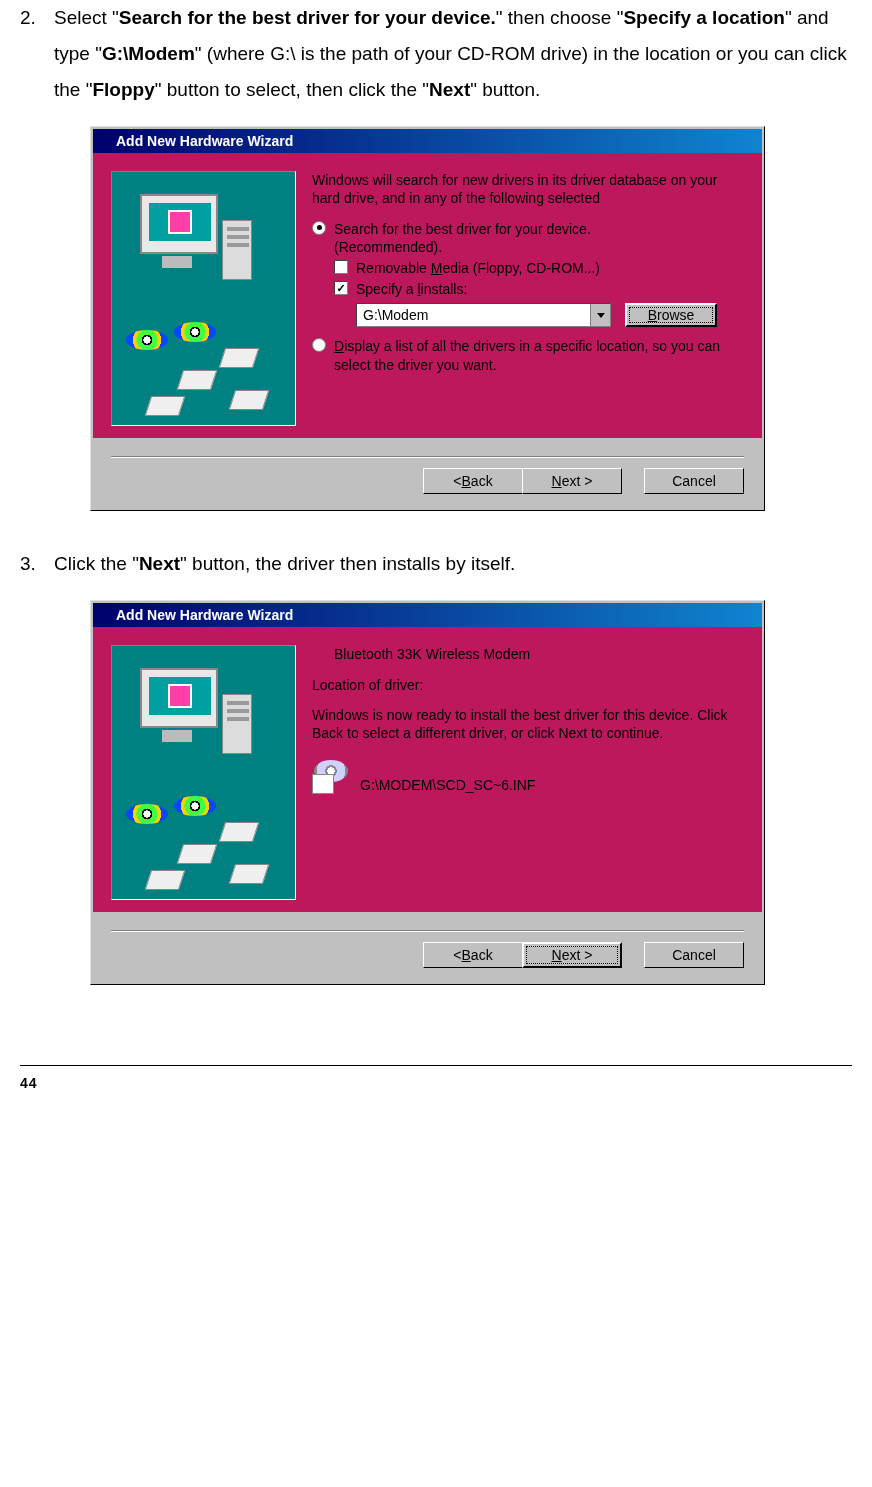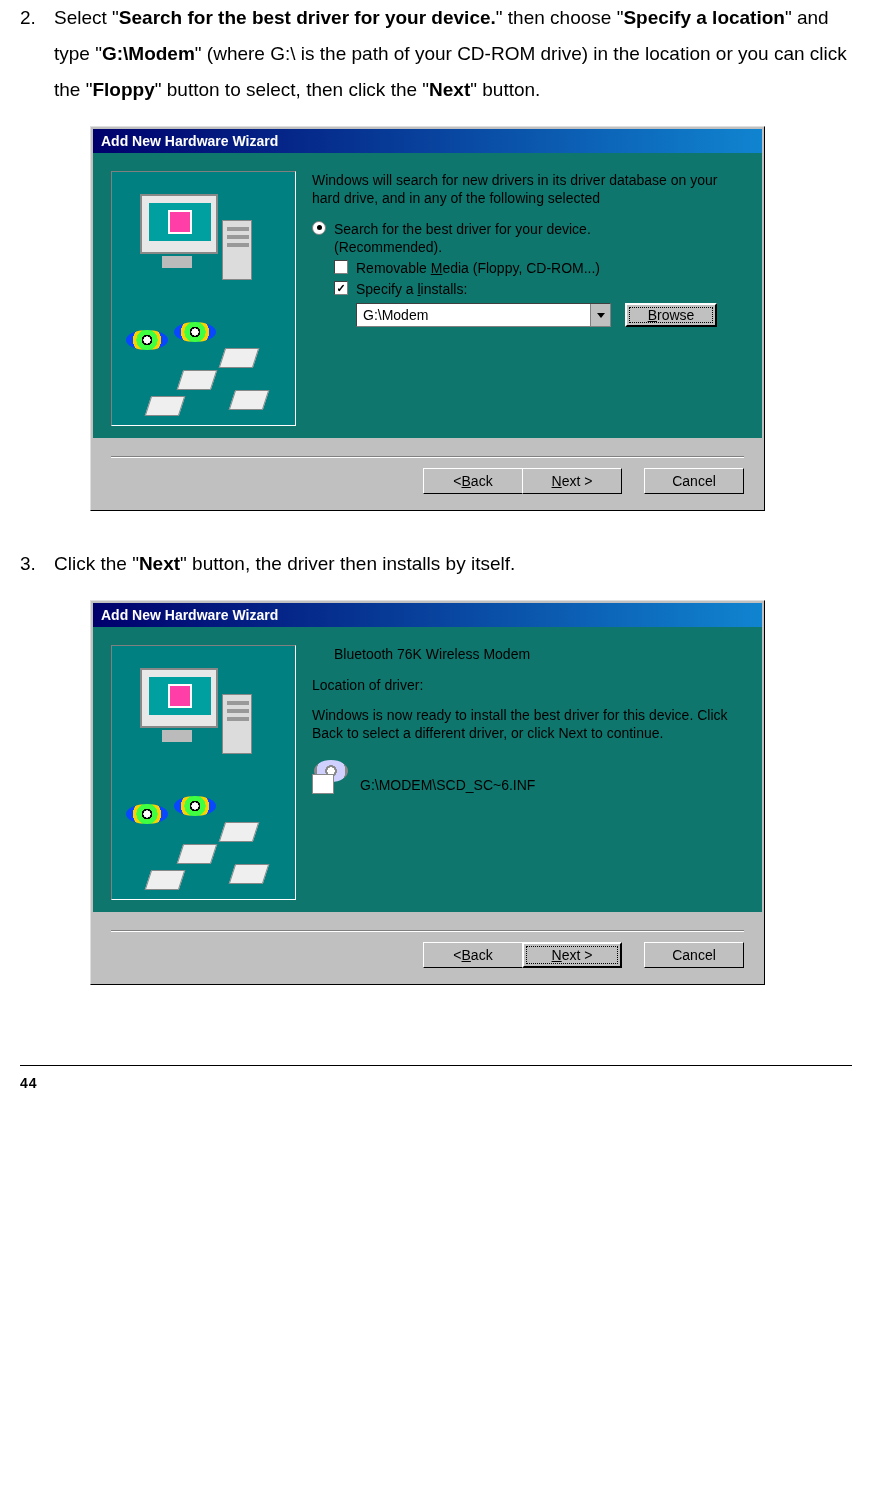--- a/index.html
+++ b/index.html
@@ -36,23 +36,23 @@
     font-size: 14px;
     line-height: 1.3;
     color: #000;
   }
   .titlebar {
     height: 24px;
     background: linear-gradient(90deg,#00006b 0%,#1084d0 100%);
     color: #fff;
     font-weight: 700;
     font-size: 14px;
-    padding: 3px 8px;
-  }
-  .client { background:#0f766e; padding: 18px 18px 12px 18px; display:flex; }
+    padding: 3px 23px;
+  }
+  .client { background:#be185d; padding: 18px 18px 12px 18px; display:flex; }
 
   
   .illus {
     width: 185px; height: 255px;
     background:#008080;
     border: 1px solid #808080;
     border-right-color:#fff; border-bottom-color:#fff;
     position: relative;
     flex-shrink:0;
     margin-right: 16px;
@@ -174,20 +174,24 @@
                     <div class="tri-down"></div>
                   </div>
               </div>
               <button class="btn small focus">
                   <span class="u">B</span>
                   <span>rowse</span>
                 </button>
             </div>
           </div>
 
+          <div class="rrow">
+            <span class="radio-dot"></span>
+            <div><span class="u">D</span><span>isplay a list of all the drivers in a specific location, so you can select the driver you want.</span></div>
+          </div>
         </div>
       </div>
       <div style="padding:0 18px 14px 18px;">
         <div class="hr"></div>
         <div class="btn-row">
           <button class="btn">
               <span>&lt; </span>
               <span class="u">B</span>
               <span>ack</span>
             </button>
@@ -219,21 +223,21 @@
           <div class="stand"></div>
             <div class="tower"></div>
           <div class="cd cd1"></div>
             <div class="cd cd2"></div>
           <div class="floppy f1"></div>
             <div class="floppy f2"></div>
           <div class="floppy f3"></div>
             <div class="floppy f4"></div>
         </div>
         <div class="rcol">
-          <div class="rtext indent">Bluetooth 76K Wireless Modem</div>
+          <div class="rtext indent">Bluetooth 33K Wireless Modem</div>
           <div class="rtext">Location of driver:</div>
           <div class="rtext">Windows is now ready to install the best driver for this device. Click Back to select a different driver, or click Next to continue.</div>
           <div class="devrow">
             <div class="inf-icon">
                 <div class="disc"></div>
                 <div class="sheet"></div>
               </div>
             <span>G:\MODEM\SCD_SC~6.INF</span>
           </div>
         </div>

